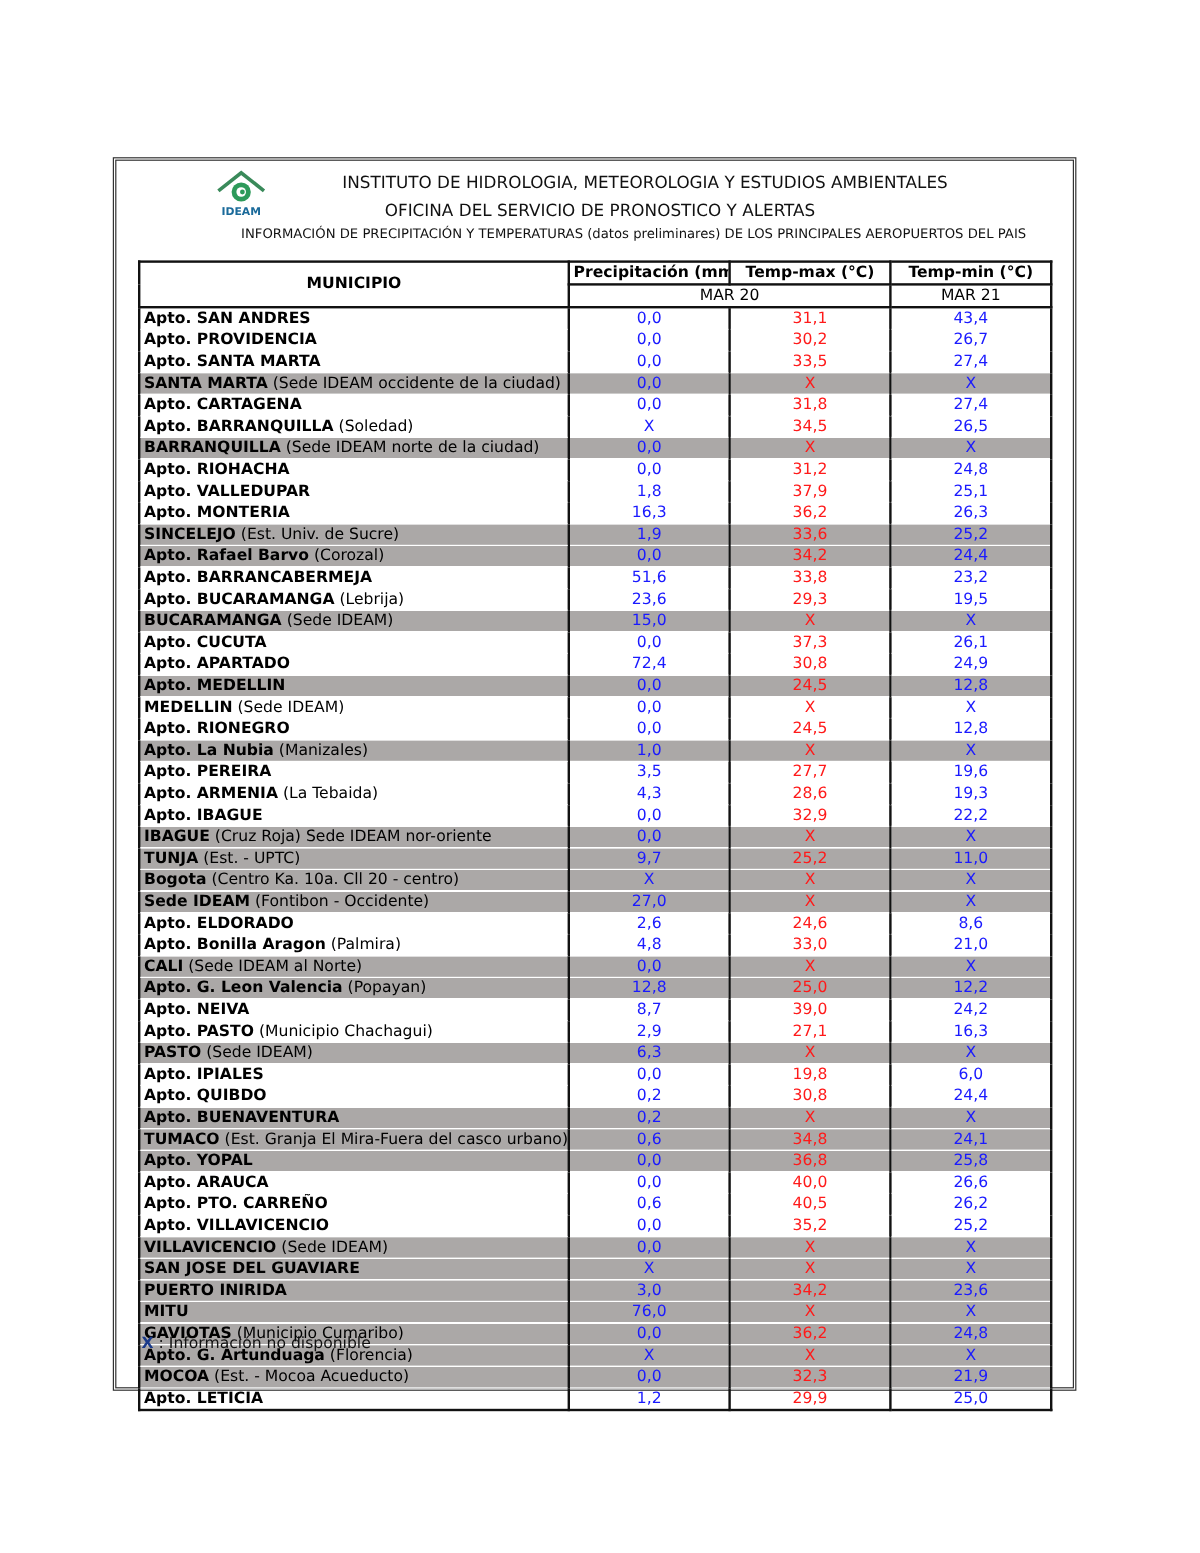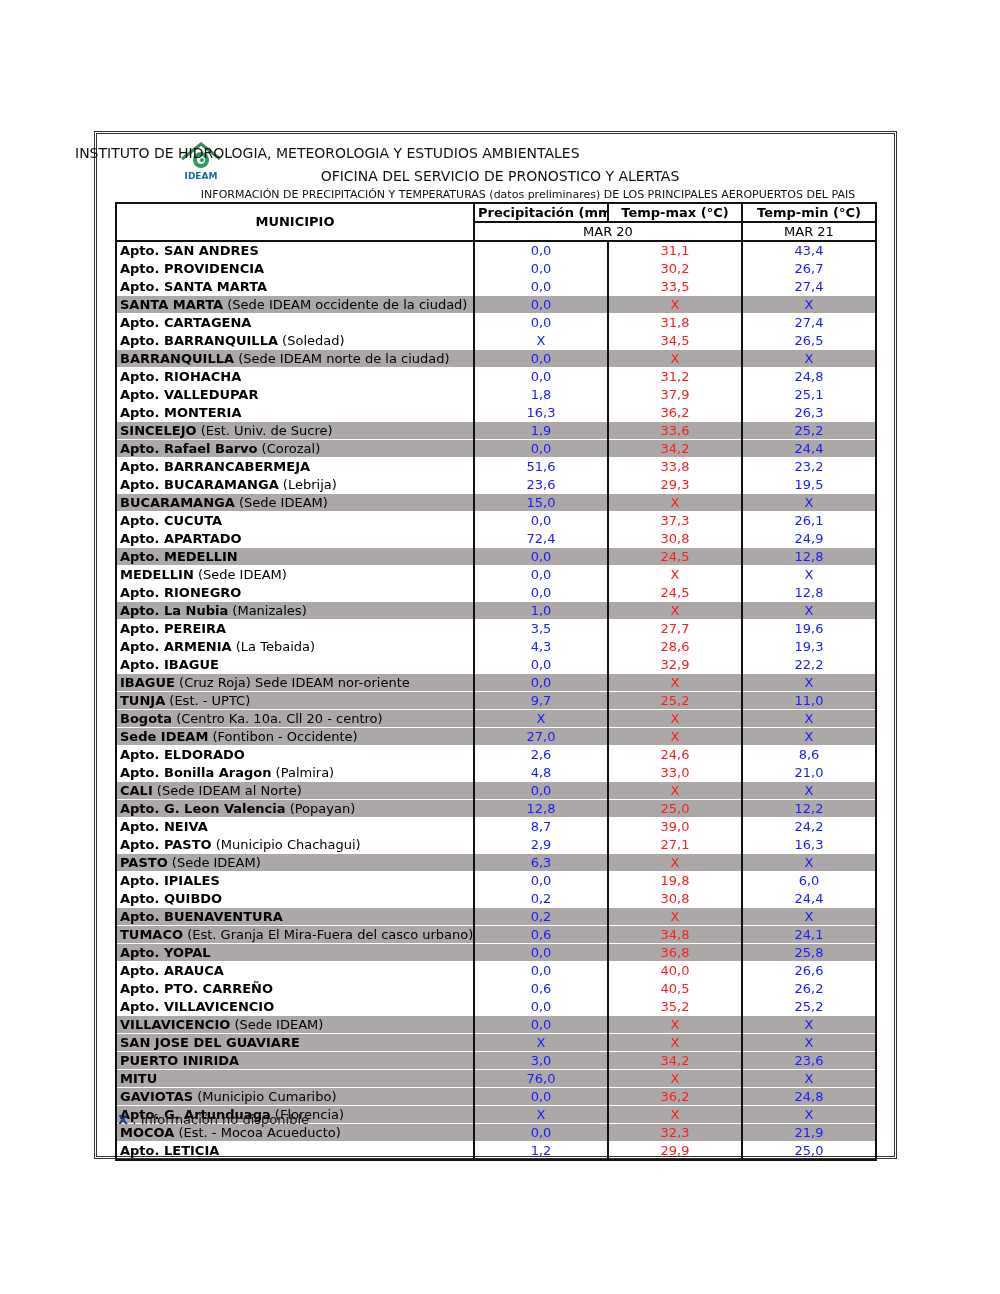--- a/index.html
+++ b/index.html
@@ -1,22 +1,22 @@
 <!DOCTYPE html>
 <html><head>
 <meta charset="utf-8">
 <style>
   html, body { margin:0; padding:0; background:#ffffff; }
   body { width:1000px; height:1294px; position:relative; font-family:"DejaVu Sans","Liberation Sans",sans-serif; }
   .frame { position:absolute; left:94px; top:131px; width:803px; height:1028px; border:3px double #333; box-sizing:border-box; }
   .logo { position:absolute; left:178px; top:141px; width:46px; height:40px; }
-  .t1 { position:absolute; left:0; width:1000px; top:145px; text-align:left; font-size:14px; color:#111; padding-left:75px; box-sizing:border-box; }
+  .t1 { position:absolute; left:0; width:1000px; top:145px; text-align:center; font-size:14px; color:#111; padding-left:75px; box-sizing:border-box; }
   .t2 { position:absolute; left:0; width:1000px; top:168px; text-align:center; font-size:14px; color:#111; box-sizing:border-box; }
   .t3 { position:absolute; left:0; width:1000px; top:188px; text-align:center; font-size:11px; color:#111;padding-left:28px; }
-  table.data { position:absolute; left:115px; top:202px; width:760px; border-collapse:collapse; font-size:13px; table-layout:fixed; }
+  table.data { position:absolute; left:115px; top:217px; width:760px; border-collapse:collapse; font-size:13px; table-layout:fixed; }
   table.data td, table.data th { padding:0 3px; height:17px; line-height:16px; white-space:nowrap; overflow:hidden; }
   table.data th { font-weight:bold; font-size:13px; color:#000; border:2px solid #111; }
   .hdr-sub { font-weight:normal !important; text-align:center; }
   td.name { border-left:2px solid #111; border-right:2px solid #111; color:#000; }
   td.val { text-align:center; border-right:2px solid #111; }
   td.p, td.tmin { color:#1a1aff; }
   td.tmax { color:#ff1a1a; }
   tr.gray td { background:#aba8a7; }
   tr.row td { border-bottom:1px solid #fff; }
   tr.last td { border-bottom:2px solid #111; }

